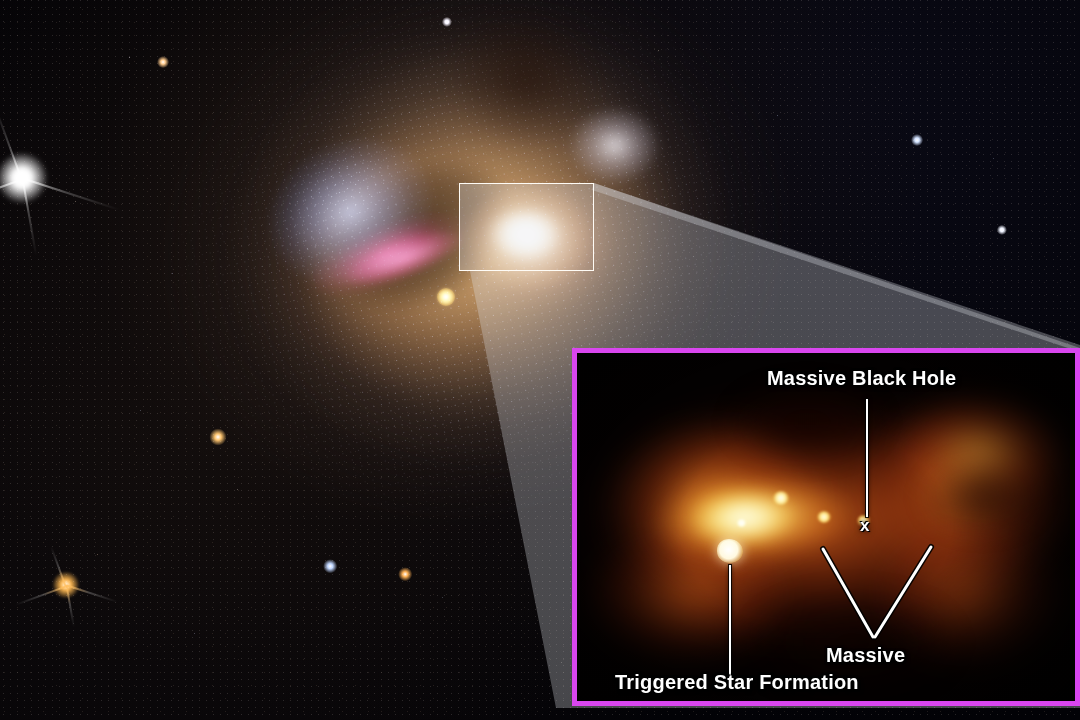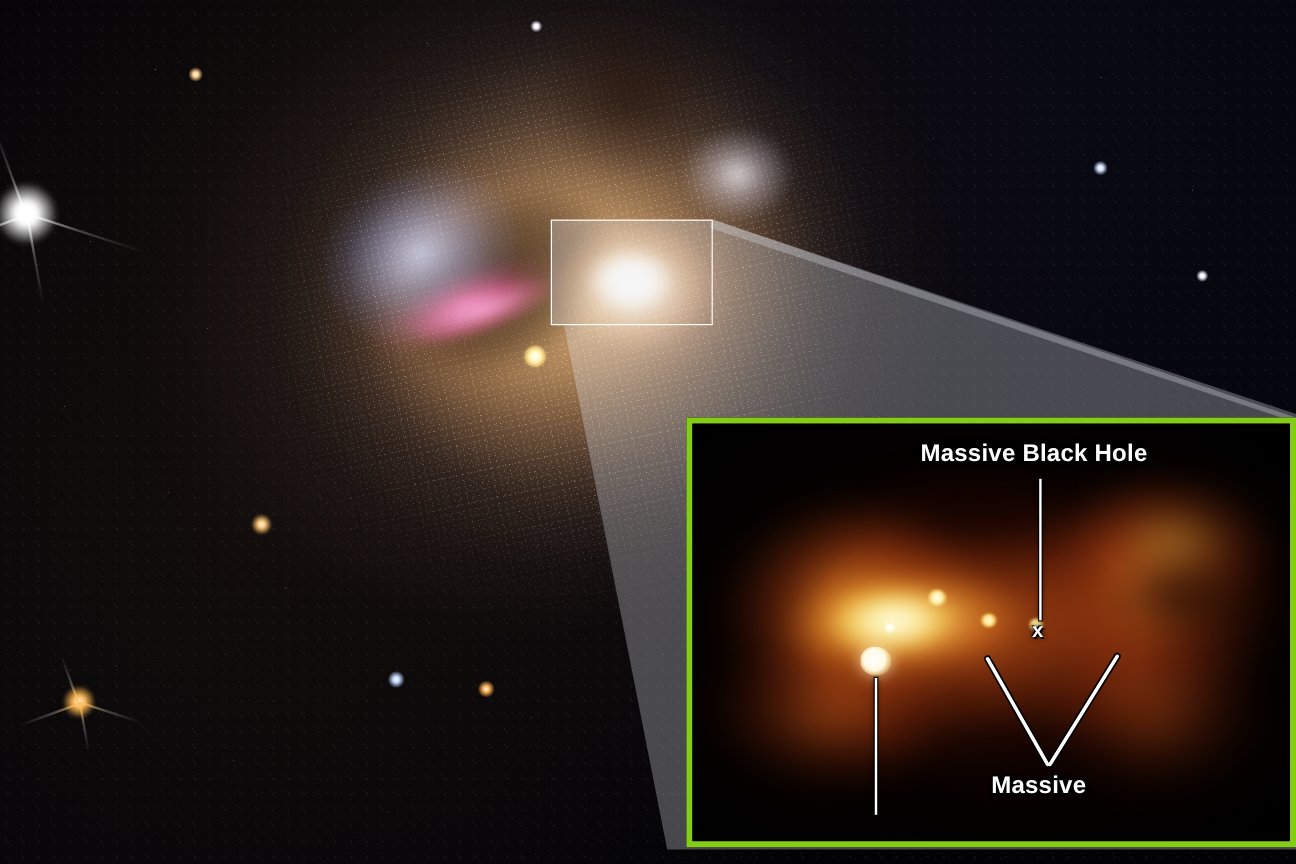--- a/index.html
+++ b/index.html
@@ -281,21 +281,21 @@
     position:absolute;
     border:1.5px solid rgba(255,252,246,.92);
     box-sizing:border-box;
     pointer-events:none;
   }
 
   
   .inset{
     position:absolute;
     box-sizing:border-box;
-    border:5px solid #84cc16;
+    border:5px solid #d946ef;
     background:#000;
     overflow:hidden;
   }
   .inset-canvas{position:absolute;inset:0;overflow:hidden;background:#050101;}
 
   
   .neb{position:absolute;border-radius:50%;mix-blend-mode:screen;}
 
   .inset-label{
     position:absolute;
@@ -463,17 +463,18 @@
 
       <svg class="outflow-v" width="130" height="110" viewBox="0 0 130 110" style="left:238px;top:188px;">
         <line class="shadow" x1="8" y1="8" x2="58" y2="96"></line>
         <line class="shadow" x1="116" y1="6" x2="60" y2="96"></line>
         <line x1="8" y1="8" x2="58" y2="96"></line>
         <line x1="116" y1="6" x2="60" y2="96"></line>
       </svg>
       <div class="inset-label" style="left:249px;top:291px;font-size:20px;">Massive</div>
 
       <div class="pointer-line" style="left:152px;top:212px;width:2px;height:114px;"></div>
+      <div class="inset-label" style="left:38px;top:318px;font-size:20px;">Triggered Star Formation</div>
 
     </div>
   </div>
 
 </div>
 
 </body></html>

